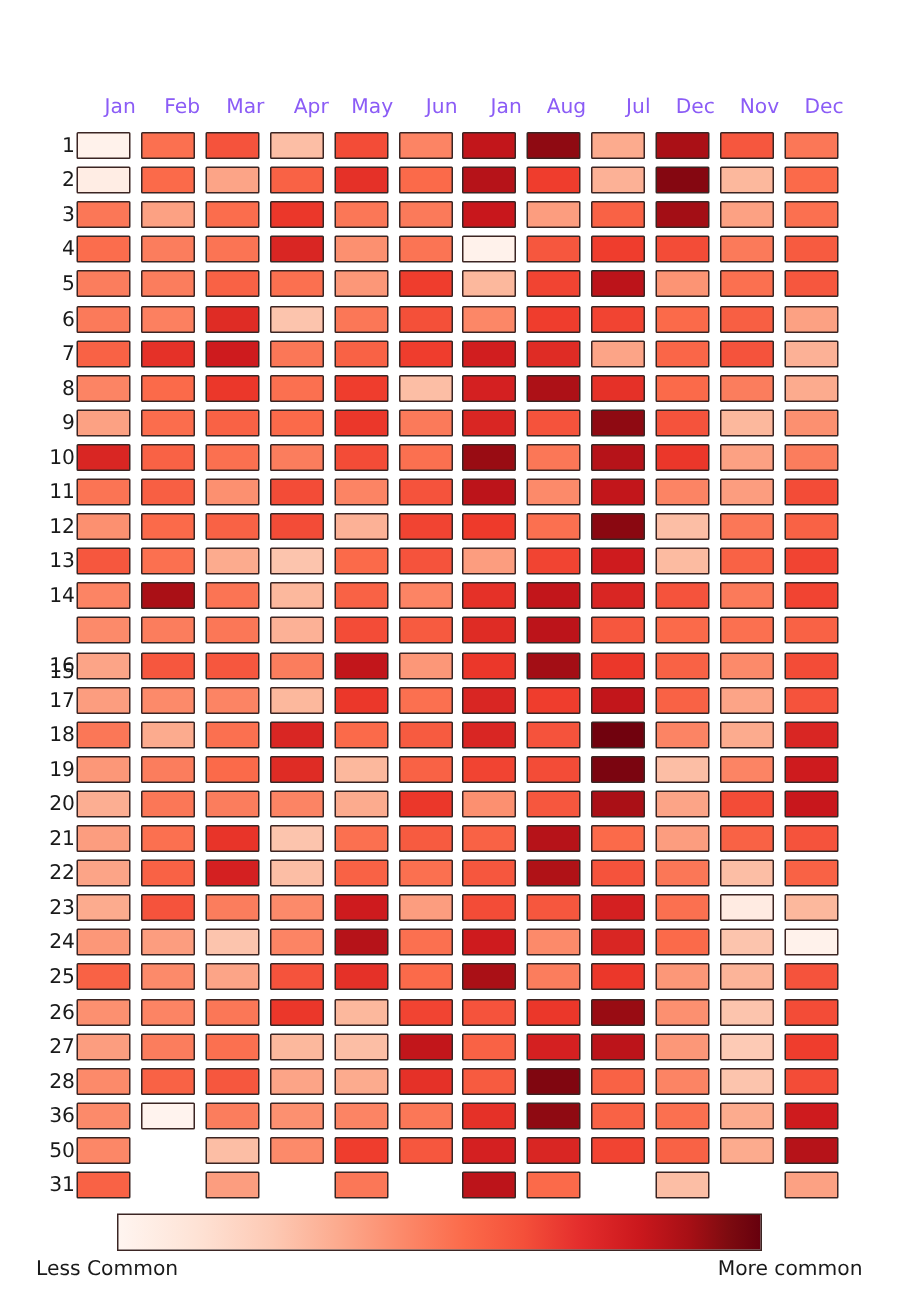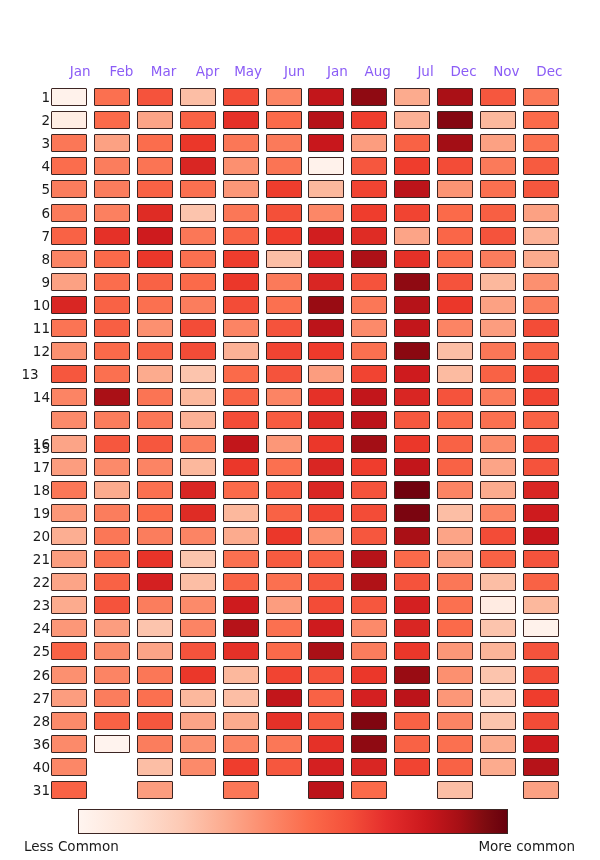--- a/index.html
+++ b/index.html
@@ -143,38 +143,38 @@
       <div class="day-label" style="top: 135.2px;">3</div>
       <div class="day-label" style="top: 158.3px;">4</div>
       <div class="day-label" style="top: 181.4px;">5</div>
       <div class="day-label" style="top: 204.5px;">6</div>
       <div class="day-label" style="top: 227.6px;">7</div>
       <div class="day-label" style="top: 250.7px;">8</div>
       <div class="day-label" style="top: 273.8px;">9</div>
       <div class="day-label" style="top: 296.9px;">10</div>
       <div class="day-label" style="top: 320px;">11</div>
       <div class="day-label" style="top: 343.1px;">12</div>
-      <div class="day-label" style="top: 366.2px; text-align: center;">13</div>
+      <div class="day-label" style="top: 366.2px;">13</div>
       <div class="day-label" style="top: 389.3px;">14</div>
       <div class="day-label" style="top: 412.4px; margin-top: 28px;">15</div>
       <div class="day-label" style="top: 435.5px;">16</div>
       <div class="day-label" style="top: 458.6px;">17</div>
       <div class="day-label" style="top: 481.7px;">18</div>
       <div class="day-label" style="top: 504.8px;">19</div>
       <div class="day-label" style="top: 527.9px;">20</div>
       <div class="day-label" style="top: 551px;">21</div>
       <div class="day-label" style="top: 574.1px;">22</div>
       <div class="day-label" style="top: 597.2px;">23</div>
       <div class="day-label" style="top: 620.3px;">24</div>
       <div class="day-label" style="top: 643.4px;">25</div>
       <div class="day-label" style="top: 666.5px;">26</div>
       <div class="day-label" style="top: 689.6px;">27</div>
       <div class="day-label" style="top: 712.7px;">28</div>
       <div class="day-label" style="top: 735.8px;">36</div>
-      <div class="day-label" style="top: 758.9px;">40</div>
+      <div class="day-label" style="top: 758.9px;">50</div>
       <div class="day-label" style="top: 782px;">31</div>
     </div>
 
   <div id="grid">
       <div class="cell" style="left: 51px; top: 88px; background: rgb(255, 242, 235);"></div>
       <div class="cell" style="left: 93.9px; top: 88px; background: rgb(251, 112, 80);"></div>
       <div class="cell" style="left: 136.8px; top: 88px; background: rgb(245, 83, 60);"></div>
       <div class="cell" style="left: 179.7px; top: 88px; background: rgb(252, 190, 165);"></div>
       <div class="cell" style="left: 222.6px; top: 88px; background: rgb(243, 76, 55);"></div>
       <div class="cell" style="left: 265.5px; top: 88px; background: rgb(252, 132, 100);"></div>

